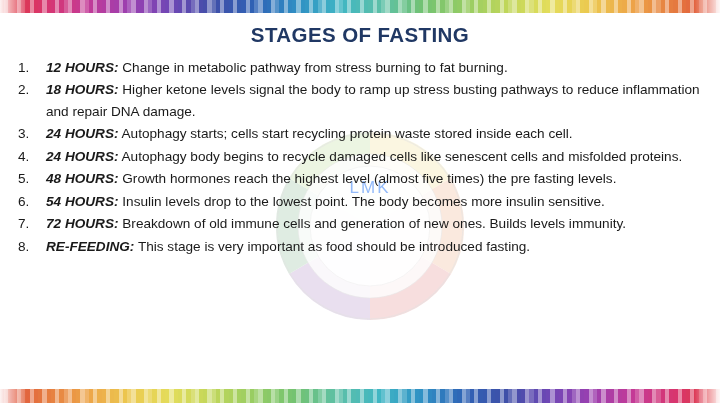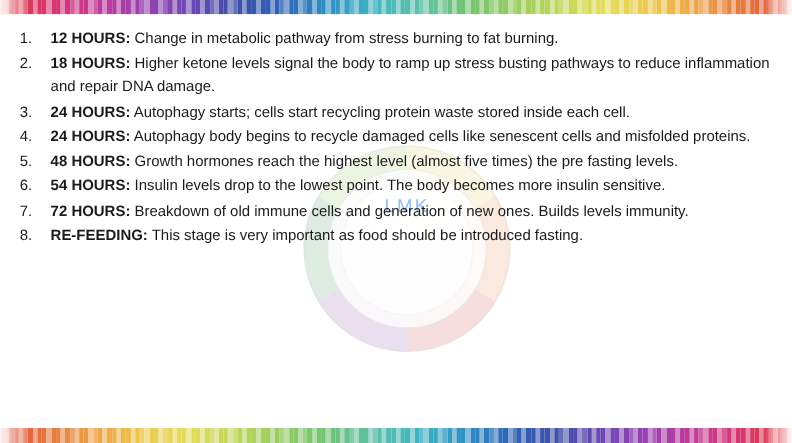--- a/index.html
+++ b/index.html
@@ -120,20 +120,21 @@
     box-sizing: border-box;
   }
   .stage-text {
     flex: 1 1 auto;
     font-size: 13.6px;
     color: #1a1a1a;
     line-height: 21.5px;
   }
   .stage-label {
     font-weight: bold;
+    font-style: italic;
   }
 </style>
 </head>
 <body>
 
 <div id="infographic">
 
   <div class="rainbow-bar top" id="bar-top">
       <div class="stripe" style="background: rgb(224, 59, 59); opacity: 0.8125;"></div>
       <div class="stripe" style="background: rgb(223, 58, 64); opacity: 0.5875;"></div>
@@ -322,20 +323,21 @@
       <circle cx="98" cy="98" r="93" fill="none" stroke="#cccccc" stroke-width="1.4" opacity="0.5"></circle>
       <circle cx="98" cy="98" r="72" fill="#ffffff" opacity="0.80"></circle>
       <circle cx="98" cy="98" r="72" fill="none" stroke="#d4d4d4" stroke-width="1" opacity="0.6"></circle>
       <circle cx="98" cy="98" r="60" fill="#ffffff" opacity="0.70"></circle>
       <circle cx="98" cy="98" r="60" fill="none" stroke="#dcdcdc" stroke-width="0.8" opacity="0.6"></circle>
     </svg>
     <div class="wm-text wm-l1">LMK</div>
   </div>
 
   <div id="content">
+    <h1 id="page-title">STAGES OF FASTING</h1>
     <ol id="stages-list">
         <li class="stage-item">
           <span class="stage-num">1.</span>
           <span class="stage-text"><span class="stage-label">12 HOURS:</span><span class="stage-body"> Change in metabolic pathway from stress burning to fat burning.</span></span>
         </li>
         <li class="stage-item">
           <span class="stage-num">2.</span>
           <span class="stage-text"><span class="stage-label">18 HOURS:</span><span class="stage-body"> Higher ketone levels signal the body to ramp up stress busting pathways to reduce inflammation and repair DNA damage.</span></span>
         </li>
         <li class="stage-item">

